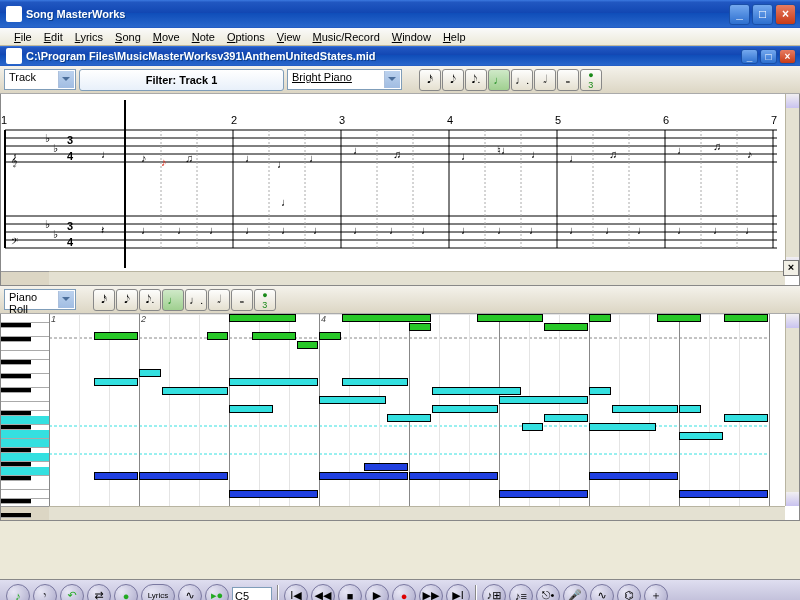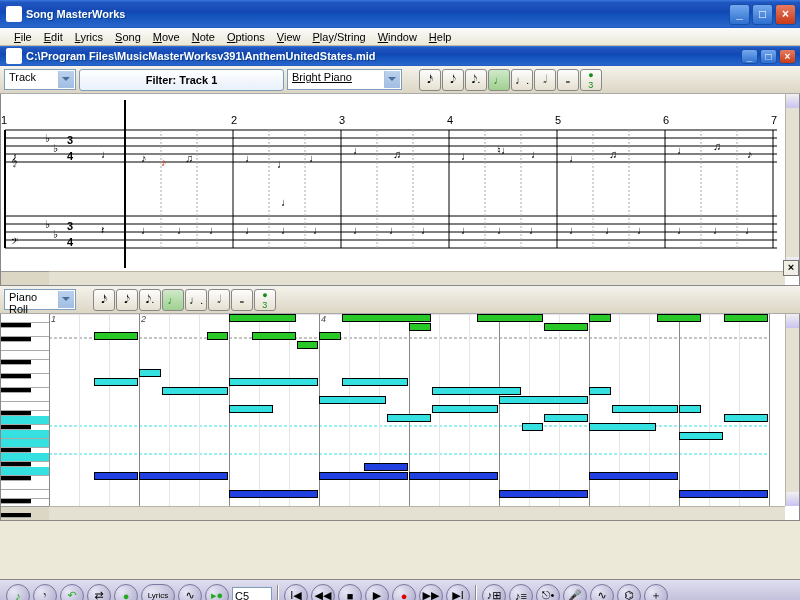--- a/index.html
+++ b/index.html
@@ -78,21 +78,21 @@
 
 <div class="menubar">
   <span>File</span>
   <span>Edit</span>
   <span>Lyrics</span>
   <span>Song</span>
   <span>Move</span>
   <span>Note</span>
   <span>Options</span>
   <span>View</span>
-  <span>Play/String</span>
+  <span>Music/Record</span>
   <span>Window</span>
   <span>Help</span>
 </div>
 
 <div class="titlebar inner">
   <div class="icon"></div>
   <div class="caption">C:\Program Files\MusicMasterWorksv391\AnthemUnitedStates.mid</div>
   <div class="winbtns">
     <div class="winbtn min">_</div>
     <div class="winbtn max">□</div>

